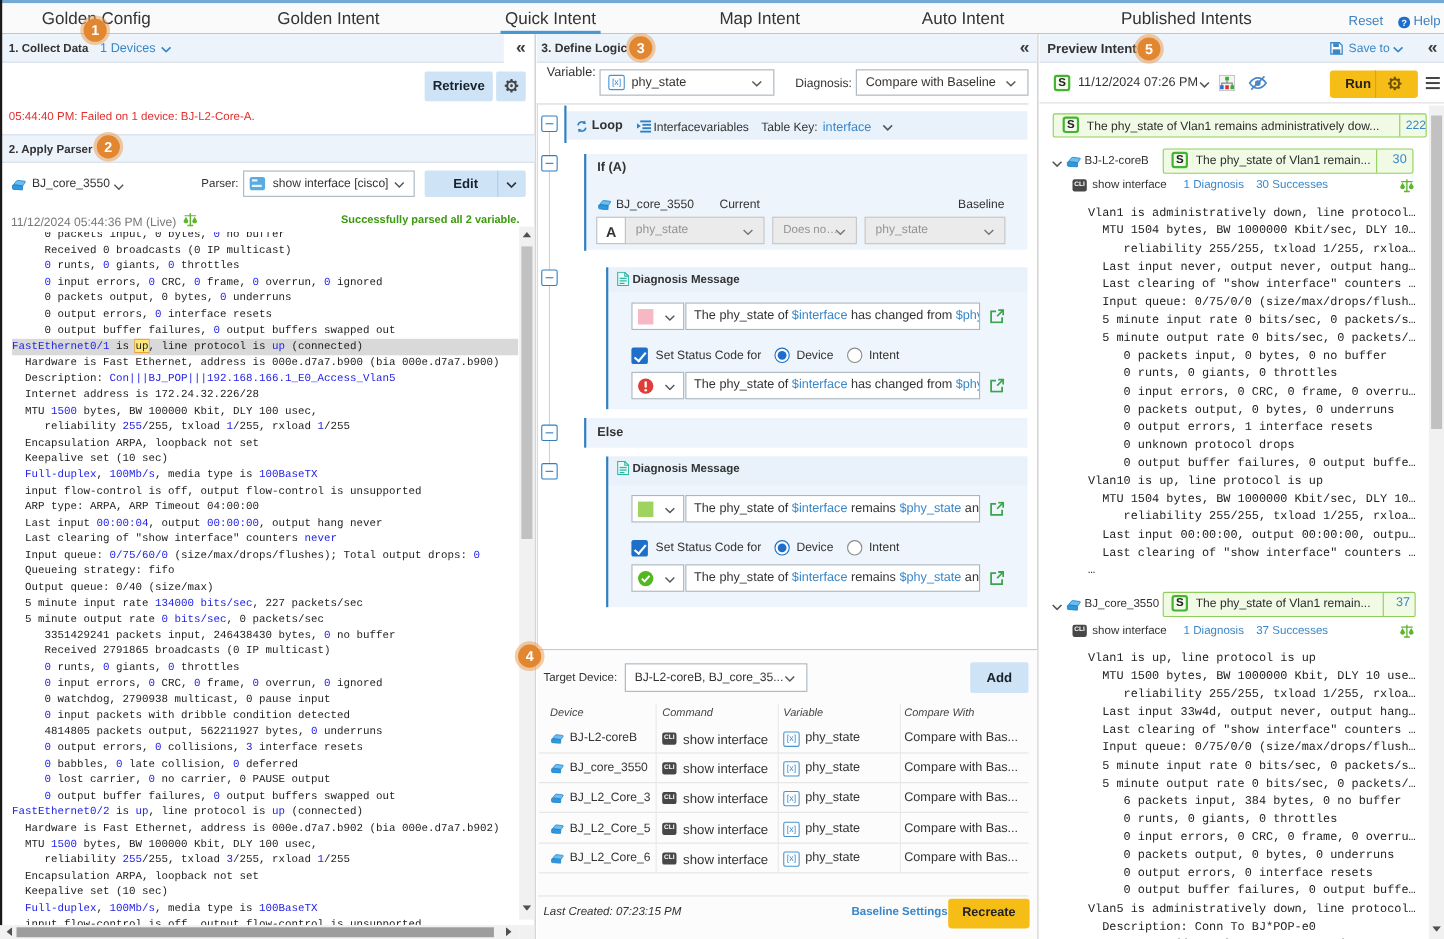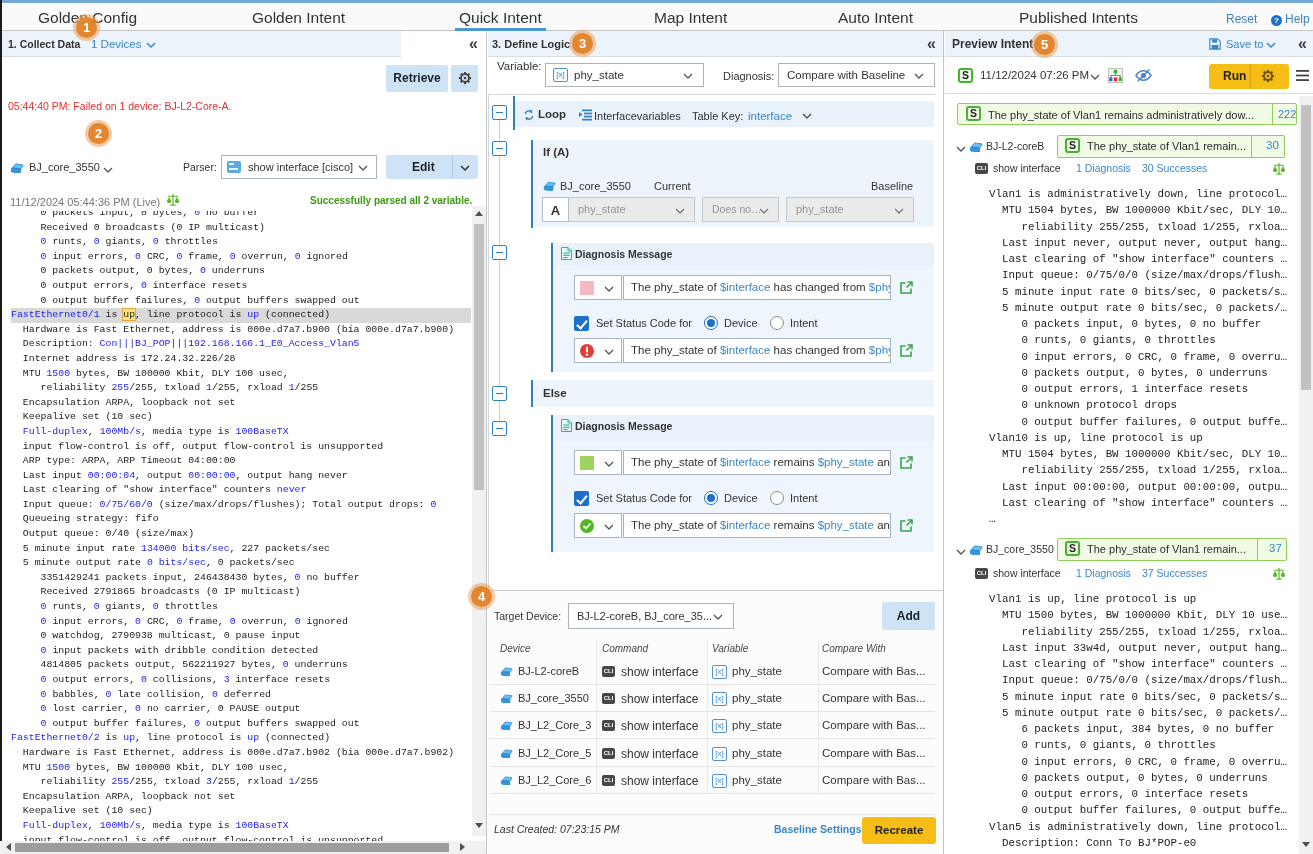--- a/index.html
+++ b/index.html
@@ -72,36 +72,39 @@
     <span class="tab" style="left:1226px; top:9px; color:#3d82c4; font-size:12px;">Reset</span>
     <svg class="abs" style="left:1271px; top:12px;" width="11" height="11" viewBox="0 0 15 15">
         <circle cx="7.5" cy="7.5" r="7.5" fill="#1d6fc9"></circle>
         <text x="7.5" y="11.5" font-size="11" font-weight="bold" fill="#fff" text-anchor="middle" font-family="Liberation Sans">?</text>
       </svg>
     <span class="tab" style="left:1285px; top:9px; color:#3d82c4; font-size:12px;">Help</span>
   </div>
   <div id="leftedge"></div>
 
   <div class="panel" id="leftp">
-    <div class="phdr" style="left:0; width:401px;">
+    <div class="phdr" style="left:0; width:458px;">
       <span style="position:absolute; left:8px;">1. Collect Data</span>
       <span class="blue" style="position:absolute; left:91px; font-weight:normal; font-size:11.5px;">1 Devices</span>
       <svg class="cv" style="left:146px; top:11px;" viewBox="0 0 10 6">
           <path d="M1 1 L5 5 L9 1" stroke="#3a87c8" stroke-width="1.5" fill="none"></path>
         </svg>
       <span class="collapse2" style="left:469px; top:0px;">«</span>
     </div>
     <div class="badge" style="left:76px; top:-14px;">1</div>
     <div class="btn-blue" style="left:386px; top:34px; width:62px; height:27px; line-height:27px;">Retrieve</div>
     <div class="btn-blue" style="left:451px; top:34px; width:27px; height:27px;">
       <svg style="margin-top:6px;" width="14" height="14" viewBox="0 0 16 16">
           <path fill="#444" d="M8 4.5A3.5 3.5 0 1 0 8 11.5 3.5 3.5 0 0 0 8 4.5zm0 2A1.5 1.5 0 1 1 8 9.5 1.5 1.5 0 0 1 8 6.5zM7 1h2l.3 1.7a5.4 5.4 0 0 1 1.4.6l1.6-.9 1.4 1.4-.9 1.6c.3.4.5.9.6 1.4L15 7v2l-1.7.3a5.4 5.4 0 0 1-.6 1.4l.9 1.6-1.4 1.4-1.6-.9c-.4.3-.9.5-1.4.6L9 15H7l-.3-1.7a5.4 5.4 0 0 1-1.4-.6l-1.6.9-1.4-1.4.9-1.6a5.4 5.4 0 0 1-.6-1.4L1 9V7l1.7-.3c.1-.5.3-1 .6-1.4l-.9-1.6 1.4-1.4 1.6.9c.4-.3.9-.5 1.4-.6z"></path>
         </svg>
     </div>
     <div class="red" style="position:absolute; left:8px; top:69px; font-size:10.5px;">05:44:40 PM: Failed on 1 device: BJ-L2-Core-A.</div>
+    <div class="phdr" style="left:0; top:91px; width:486px; border-top:1px solid #d8dfe5;">
+      <span style="position:absolute; left:8px;">2. Apply Parser</span>
+    </div>
     <div class="badge" style="left:88px; top:92px;">2</div>
     <svg class="disk" style="left:10px; top:132px;" width="15" height="10" viewBox="0 0 15 10">
         <path d="M2.4 4.8 L5.2 1.3 Q5.5 0.9 6.1 1 L12.6 1.8 Q13.3 1.9 13 2.5 L10.8 5.9 Z" fill="#6dbdf0" stroke="#2287cc" stroke-width="0.8"></path>
         <path d="M1.9 5.2 Q1.3 5.2 1.3 5.8 L1.4 8.4 Q1.4 9 2 9.1 L9.7 10.1 Q10.4 10.2 10.4 9.6 L10.6 6.5 Q10.6 6 10 5.9 Z" fill="#2f97e0" stroke="#1f7fc4" stroke-width="0.8"></path>
       </svg>
     <div class="lbl" style="left:29px; top:130px; font-size:11px;">BJ_core_3550</div>
     <svg class="cv" style="left:103px; top:136px;" viewBox="0 0 10 6">
         <path d="M1 1 L5 5 L9 1" stroke="#555" stroke-width="1.3" fill="none"></path>
       </svg>
     <div class="lbl" style="left:183px; top:130px; font-size:10.5px;">Parser:</div>

